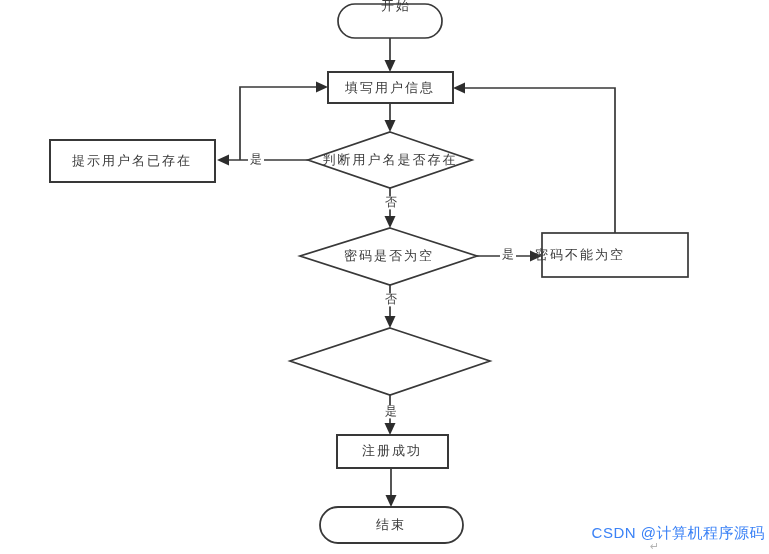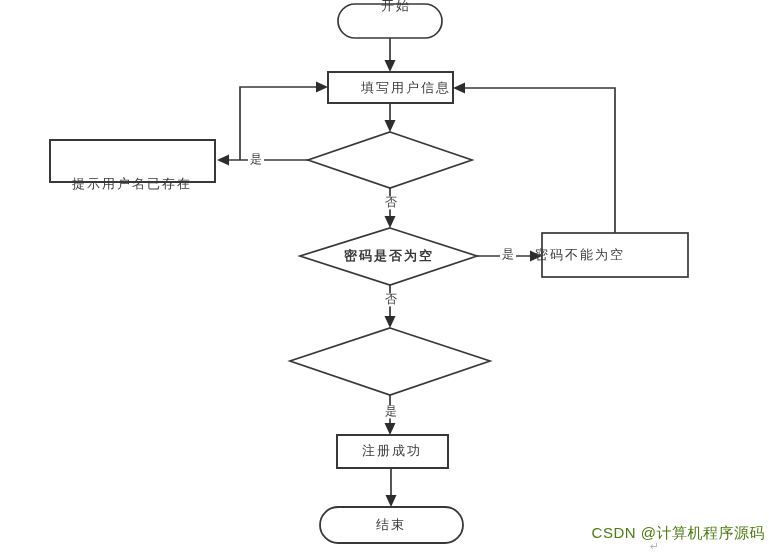--- a/index.html
+++ b/index.html
@@ -38,21 +38,21 @@
     padding: 0 2px;
     white-space: nowrap;
     line-height: 1.1;
   }
   .watermark {
     position: absolute;
     right: 4px;
     top: 524px;
     font-family: "Liberation Sans", "DejaVu Sans", sans-serif;
     font-size: 15px;
-    color: #4d7c0f;
+    color: #3b82f6;
     letter-spacing: 0.5px;
     white-space: nowrap;
   }
   .return-mark {
     position: absolute;
     left: 650px;
     top: 540px;
     font-family: "DejaVu Sans", sans-serif;
     font-size: 11px;
     color: #b5b5b5;
@@ -107,23 +107,24 @@
       <polygon points="384.5,216 395.5,216 390,228"></polygon>
       <polygon points="530,250.5 530,261.5 542,256"></polygon>
       <polygon points="465,82.5 465,93.5 453,88"></polygon>
       <polygon points="384.5,316 395.5,316 390,328"></polygon>
       <polygon points="384.5,423 395.5,423 390,435"></polygon>
       <polygon points="385.5,495 396.5,495 391,507"></polygon>
     </g>
   </svg>
 
   <div class="node-label" style="left:390px; top:6px;margin-left:6px;">开始</div>
-  <div class="node-label" style="left:406px; top:88px;">填写用户信息</div>
-  <div class="node-label" style="left:132px; top:161px;margin-top:23px;">提示用户名已存在</div>
-  <div class="node-label" style="left:389px; top:256px;font-weight:bold;">密码是否为空</div>
+  <div class="node-label" style="left:390px; top:88px;">填写用户信息</div>
+  <div class="node-label" style="left:390px; top:160px;">判断用户名是否存在</div>
+  <div class="node-label" style="left:132px; top:161px;">提示用户名已存在</div>
+  <div class="node-label" style="left:389px; top:256px;">密码是否为空</div>
   <div class="node-label" style="left:580px; top:255px;">密码不能为空</div>
   <div class="node-label" style="left:392px; top:451px;text-align:right;">注册成功</div>
   <div class="node-label" style="left:391px; top:525px;">结束</div>
 
   <div class="edge-label" style="left:256px; top:160px;">是</div>
   <div class="edge-label" style="left:391px; top:203px;">否</div>
   <div class="edge-label" style="left:508px; top:255px;">是</div>
   <div class="edge-label" style="left:391px; top:300px;">否</div>
   <div class="edge-label" style="left:391px; top:412px;">是</div>
 

